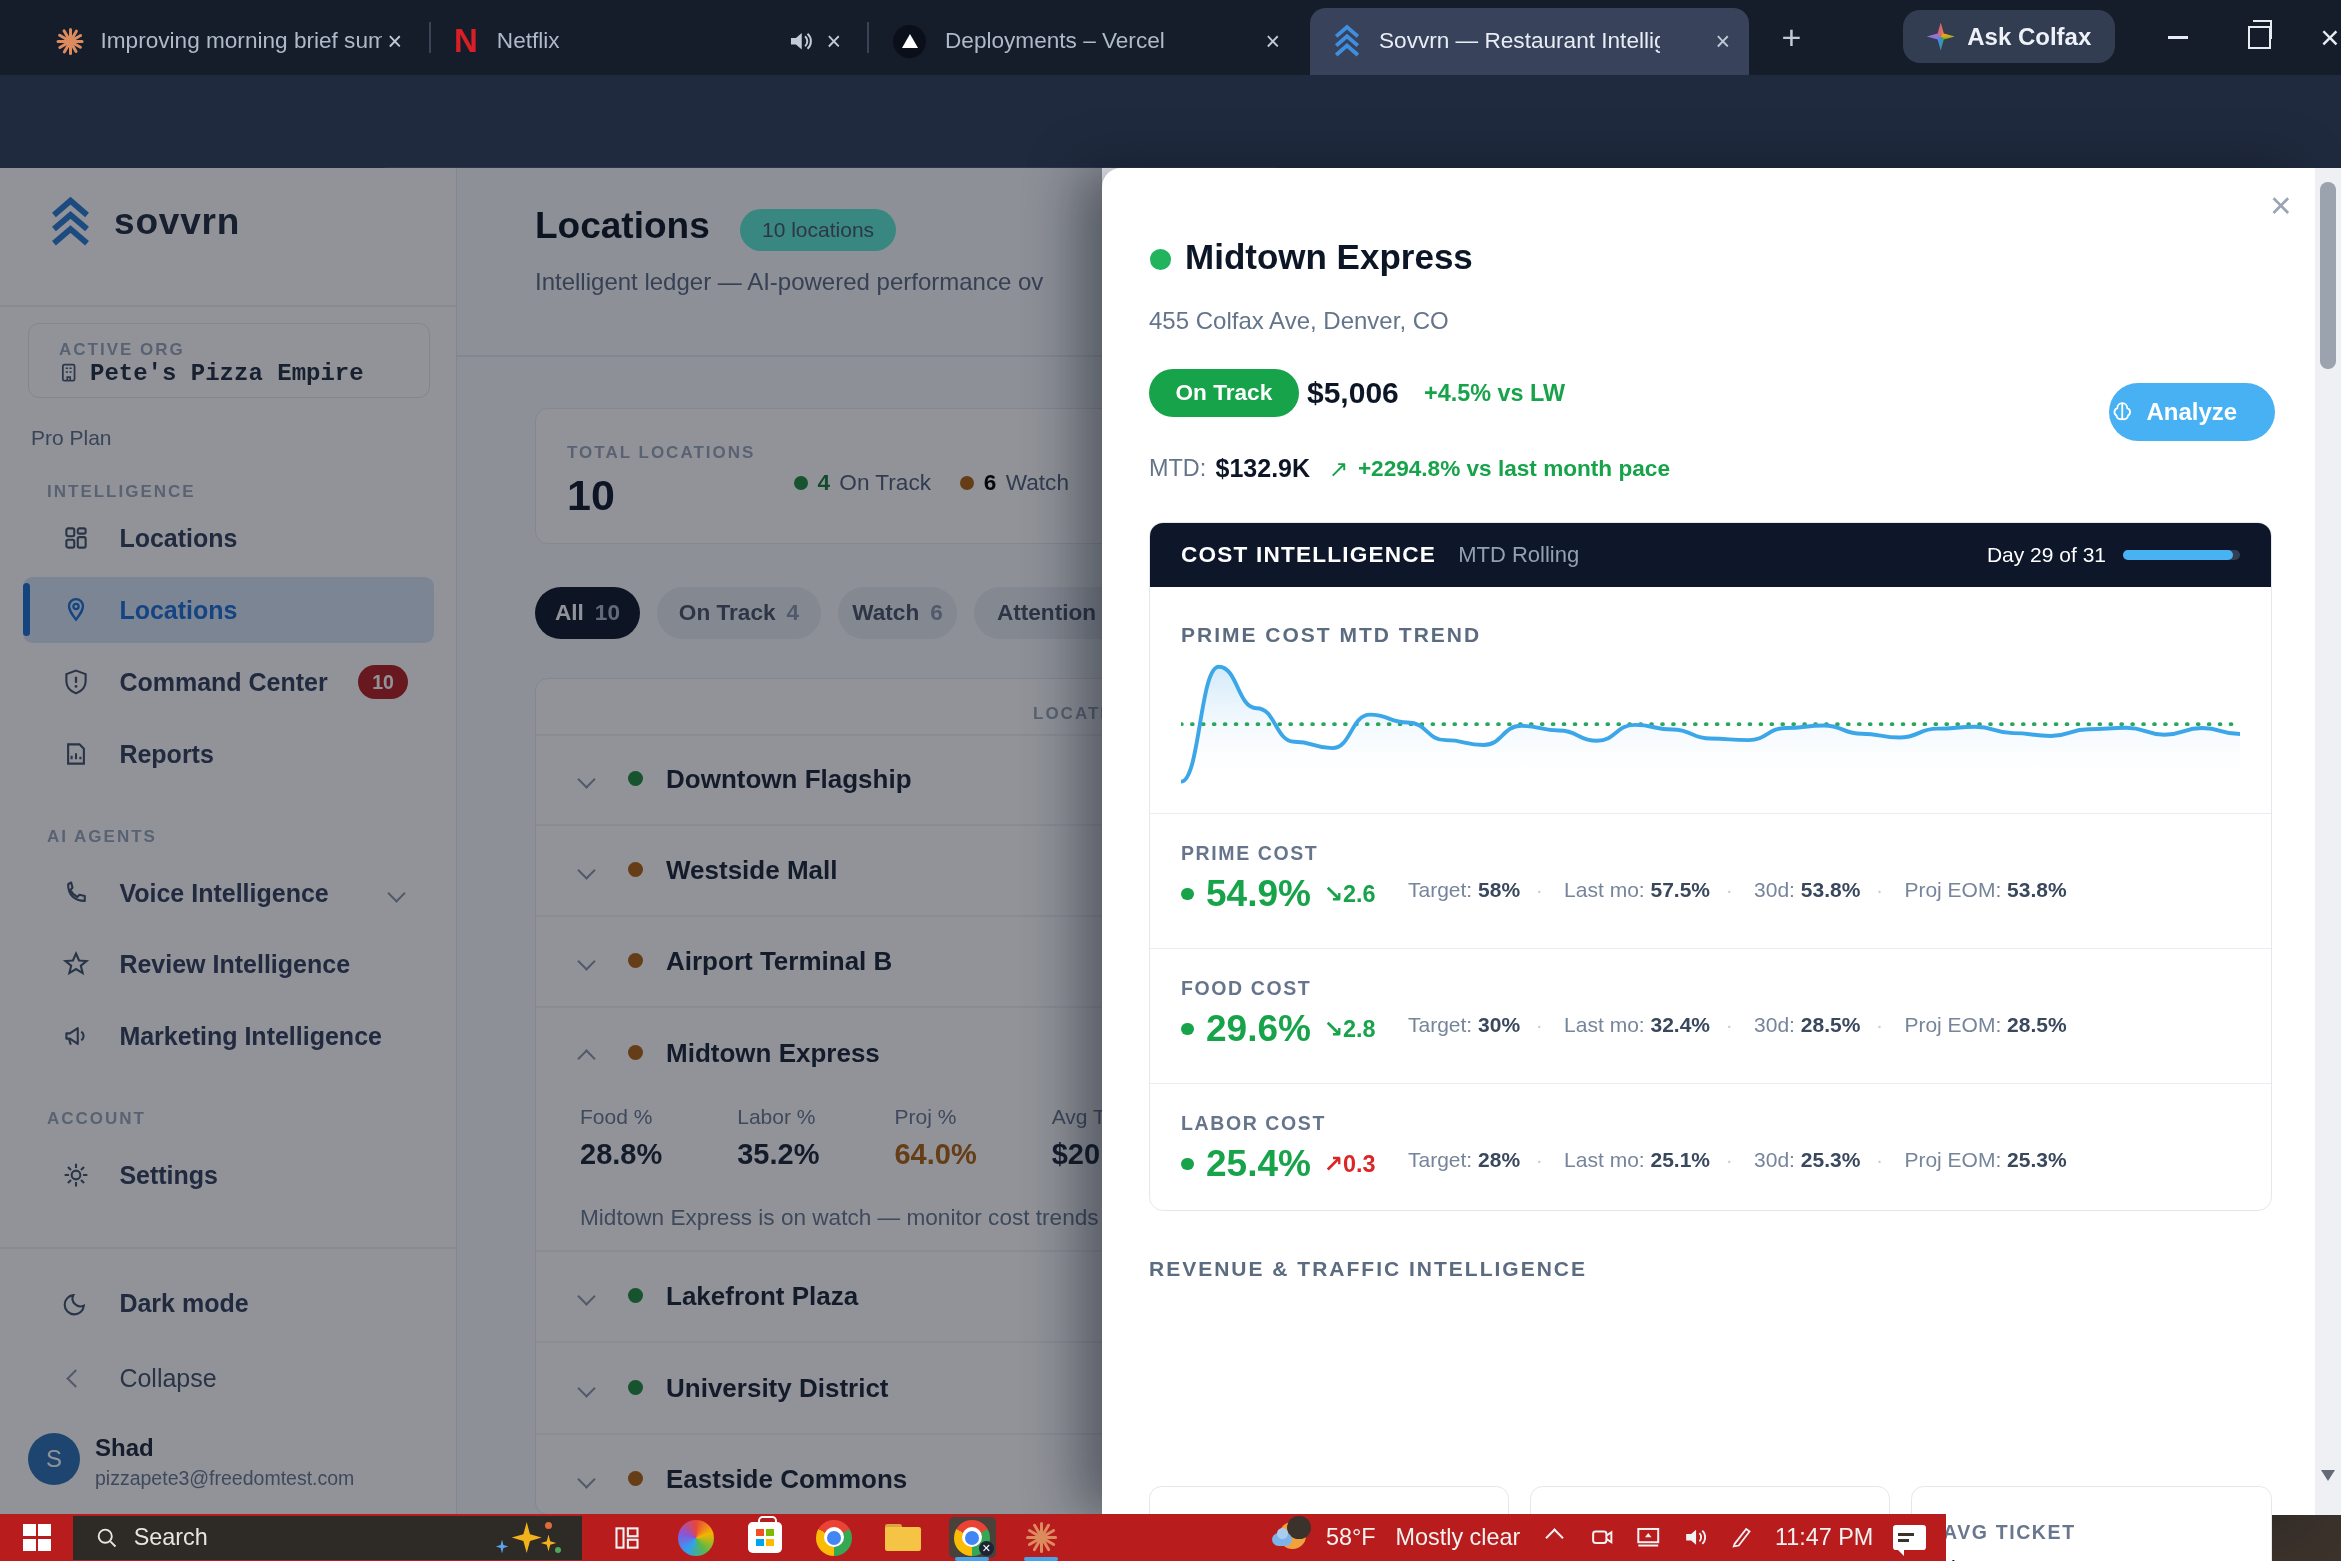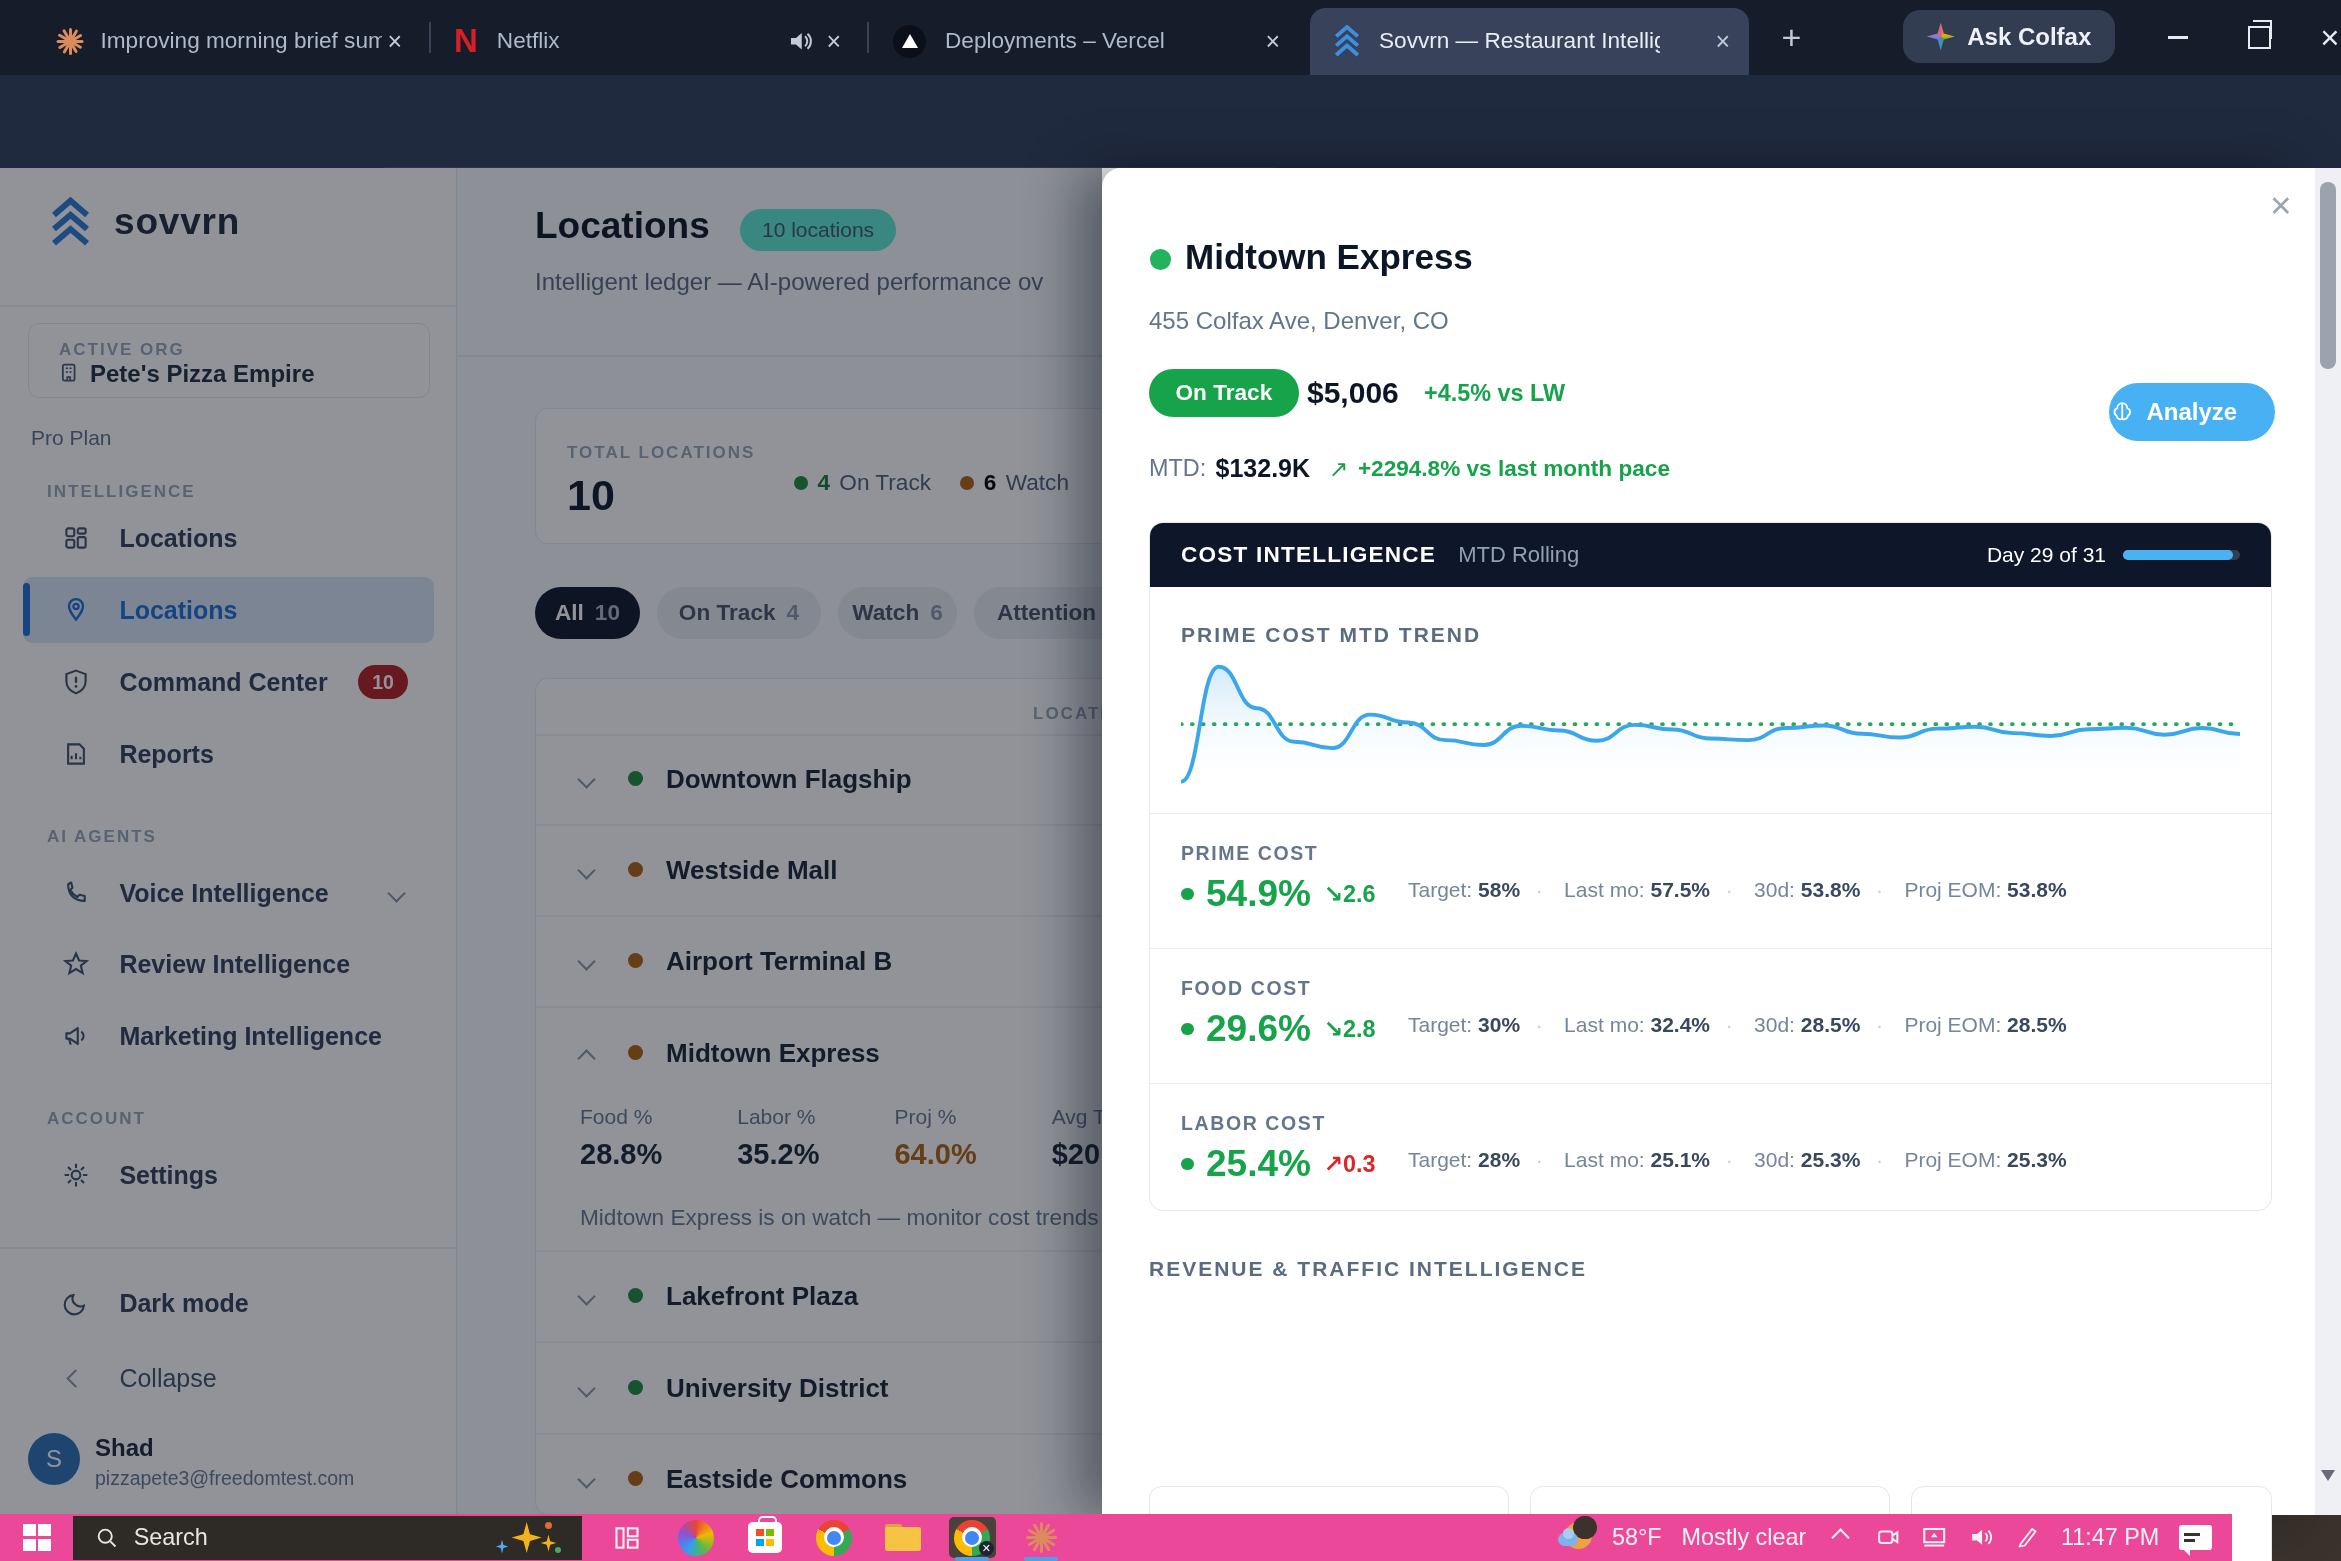--- a/index.html
+++ b/index.html
@@ -77,21 +77,21 @@
   .rcard{position:absolute;top:1318px;height:234px;width:358px;background:#fff;border:1.6px solid #e3e8ef;border-radius:12.5px;}
   .rlabel{position:absolute;left:31px;top:34px;font-size:19.5px;font-weight:700;letter-spacing:1.6px;color:#68778e;}
   .rvalue{position:absolute;left:31px;top:67px;font-size:37px;font-weight:800;color:#0c1626;}
 
   
   #sbar{position:absolute;left:2315px;top:168px;width:26.5px;height:1347px;background:#eef0f3;}
   #sthumb{position:absolute;left:4.7px;top:14px;width:16.4px;height:187px;border-radius:7.8px;background:#9aa3ae;}
   #sdown{position:absolute;left:5.5px;top:1302px;width:0;height:0;border-left:7.8px solid transparent;border-right:7.8px solid transparent;border-top:11px solid #646b76;}
 
   
-  #taskbar{position:absolute;left:0;top:1514px;width:2232px;height:47px;background:#ec4899;display:flex;align-items:center;}
+  #taskbar{position:absolute;left:0;top:1514px;width:1946px;height:47px;background:#b91c1c;display:flex;align-items:center;}
   #winlogo{display:grid;grid-template-columns:12.5px 12.5px;grid-gap:2.3px;margin-left:23.4px;}
   #winlogo i{width:12.5px;height:12.5px;background:#fff;}
   #searchbox{margin-left:22px;width:509px;height:44px;background:#2e2a25;display:flex;align-items:center;color:#e8e4de;font-size:23.4px;}
   .spark{clip-path:polygon(50% 0,61% 39%,100% 50%,61% 61%,50% 100%,39% 61%,0 50%,39% 39%);display:inline-block;}
   .tbapp{width:47px;height:41px;margin-left:22px;display:flex;align-items:center;justify-content:center;position:relative;}
   .chromeball{width:36px;height:36px;border-radius:50%;background:conic-gradient(from -60deg,#ea4335 0 120deg,#34a853 0 240deg,#fbbc05 0 360deg);position:relative;}
   .chromeball:before{content:"";position:absolute;left:7.8px;top:7.8px;width:20px;height:20px;border-radius:50%;background:#fff;}
   .chromeball:after{content:"";position:absolute;left:11px;top:11px;width:14px;height:14px;border-radius:50%;background:#4285f4;}
   .underl{position:absolute;left:6.2px;bottom:-3.1px;width:34px;height:3.9px;background:#4aa3e8;border-radius:2.3px;}
   .burst{position:relative;width:31px;height:31px;}
@@ -280,21 +280,21 @@
         <span class="brandname">sovvrn</span>
       </div>
       <div class="shr" style="top:137px;"></div>
 
       <div class="orgcard">
         <div class="ovl abs" style="left:30px;top:15.6px;">ACTIVE ORG</div>
         <svg class="abs" style="left:28px;top:37px;" width="23.4" height="23.4" viewBox="0 0 32 32">
             <rect x="8" y="5" width="16" height="22" rx="2" stroke="#4a5a74" stroke-width="2.4" fill="none"></rect>
             <path d="M12 10 h3 M17 10 h3 M12 15 h3 M17 15 h3 M14 27 v-5 h4 v5" stroke="#4a5a74" stroke-width="2.2" fill="none"></path>
           </svg>
-        <div class="abs" style="left:61px;top:36px;font-size:24px;font-weight:700;color:#243041;">Pete's Pizza Empire</div>
+        <div class="abs" style="left:61px;top:36px;font-size:24px;font-weight:700;color:#243041;font-family:Liberation Mono, monospace;">Pete's Pizza Empire</div>
       </div>
       <div class="abs" style="left:31px;top:258px;font-size:21px;color:#62708a;">Pro Plan</div>
 
       <div class="ovl abs" style="left:47px;top:314px;">INTELLIGENCE</div>
 
       <div class="navitem" style="top:337px;">
         <span class="ic">
             <svg width="28" height="28" viewBox="0 0 32 32">
               <rect x="5" y="5" width="9" height="9" rx="2" stroke="#44526b" stroke-width="2.4" fill="none"></rect>
               <rect x="18" y="5" width="9" height="6" rx="2" stroke="#44526b" stroke-width="2.4" fill="none"></rect>

